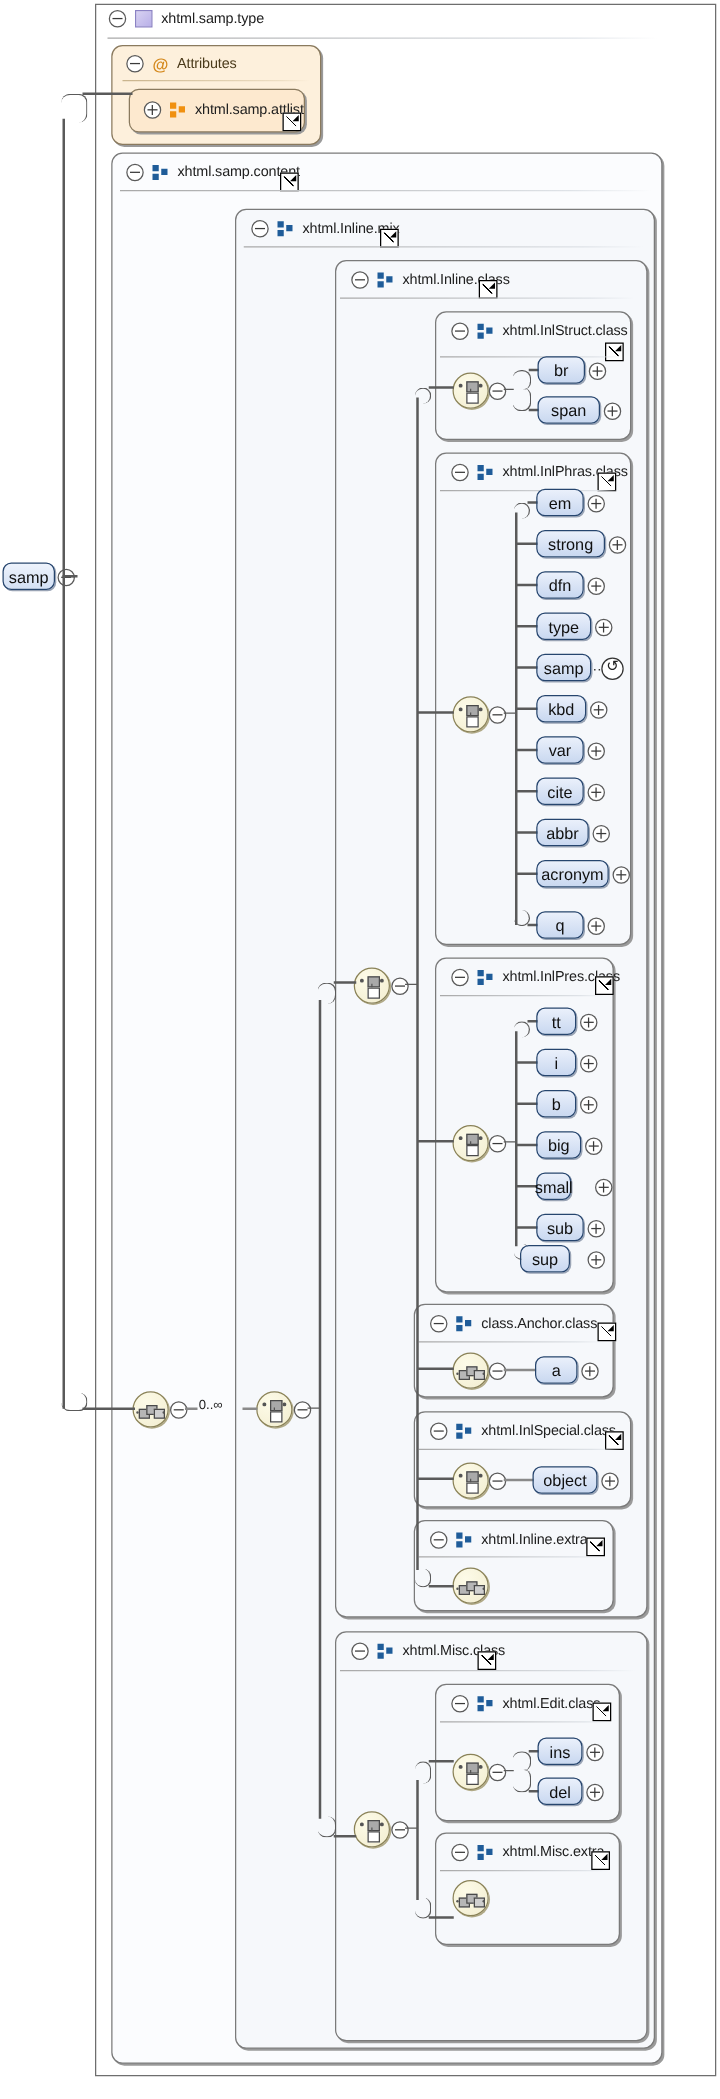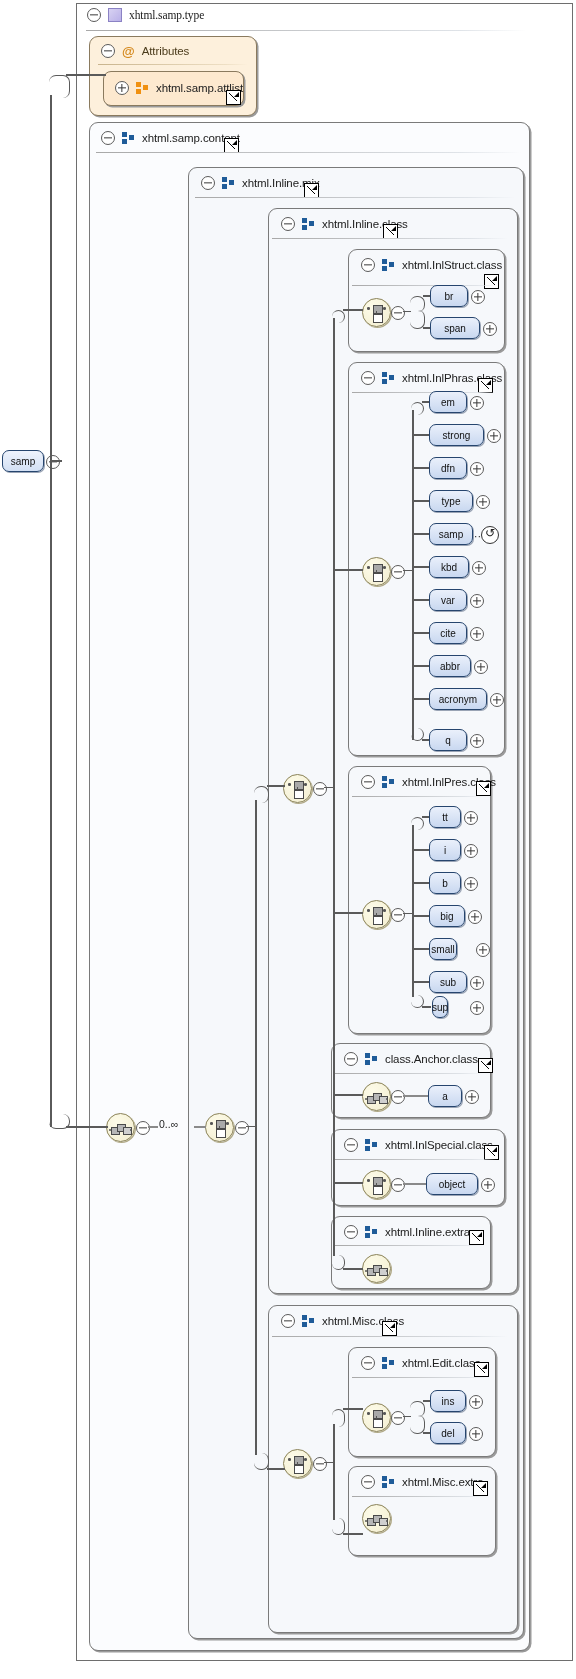--- a/index.html
+++ b/index.html
@@ -136,21 +136,21 @@
 
   
   .el{
     position:absolute;
     box-sizing:border-box;
     height:22px;
     border:1.4px solid #26456e;
     border-radius:7px;
     background:linear-gradient(to bottom,#eaf0fb,#c9d8f0);
     color:#101010;
-    font-size:10px;
+    font-size:13px;
     display:flex;align-items:center;justify-content:center;
     white-space:nowrap;
     box-shadow:1px 1px 0 0 #9aa4b5;
   }
   .el.root{
     background:linear-gradient(to bottom,#eef3fc,#d3e0f4);
   }
 
   
   .comp{
@@ -245,21 +245,21 @@
     box-sizing:border-box;
   }
 </style>
 </head>
 <body>
 
 <div id="canvas">
 
   <div class="typebox" style="left:76px;top:3px;width:497px;height:1658px;"></div>
 
-  <div class="grphdr" style="left:78px;top:4px;height:22px;font-family:Liberation Serif, serif;">
+  <div class="grphdr" style="left:78px;top:4px;height:22px;">
     <span class="tgl"></span>
     <span class="typesq"></span>
     <span class="lbl">xhtml.samp.type</span>
   </div>
   <div class="hdrrule" style="left:86px;top:30px;width:440px;"></div>
 
   <div class="grpbox attrs" style="left:89px;top:36px;width:168px;height:80px;"></div>
   <div class="grphdr" style="left:92px;top:38px;">
     <span class="tgl"></span>
     <span class="atglyph">@</span>
@@ -489,21 +489,21 @@
 
   <div class="wire h" style="left:413px;top:948px;width:18px;"></div>
   <div class="el" style="left:429px;top:938px;width:28px;">small</div>
   <span class="tgl plus onwire" style="left:476px;top:943px;"></span>
 
   <div class="wire h" style="left:413px;top:981px;width:18px;"></div>
   <div class="el" style="left:429px;top:971px;width:38px;">sub</div>
   <span class="tgl plus onwire" style="left:470px;top:976px;"></span>
 
   <div class="wire h" style="left:422px;top:1006px;width:9px;"></div>
-  <div class="el" style="left:432px;top:996px;width:16px;">sup</div>
+  <div class="el" style="left:416px;top:996px;width:40px;">sup</div>
   <span class="tgl plus onwire" style="left:470px;top:1001px;"></span>
 
   <div class="grpbox" style="left:331px;top:1043px;width:160px;height:75px;"></div>
   <div class="grphdr" style="left:335px;top:1046px;">
     <span class="tgl"></span>
     <span class="sqicon">
         <i class="a"></i>
         <i class="b"></i>
         <i class="c"></i>
       </span>

